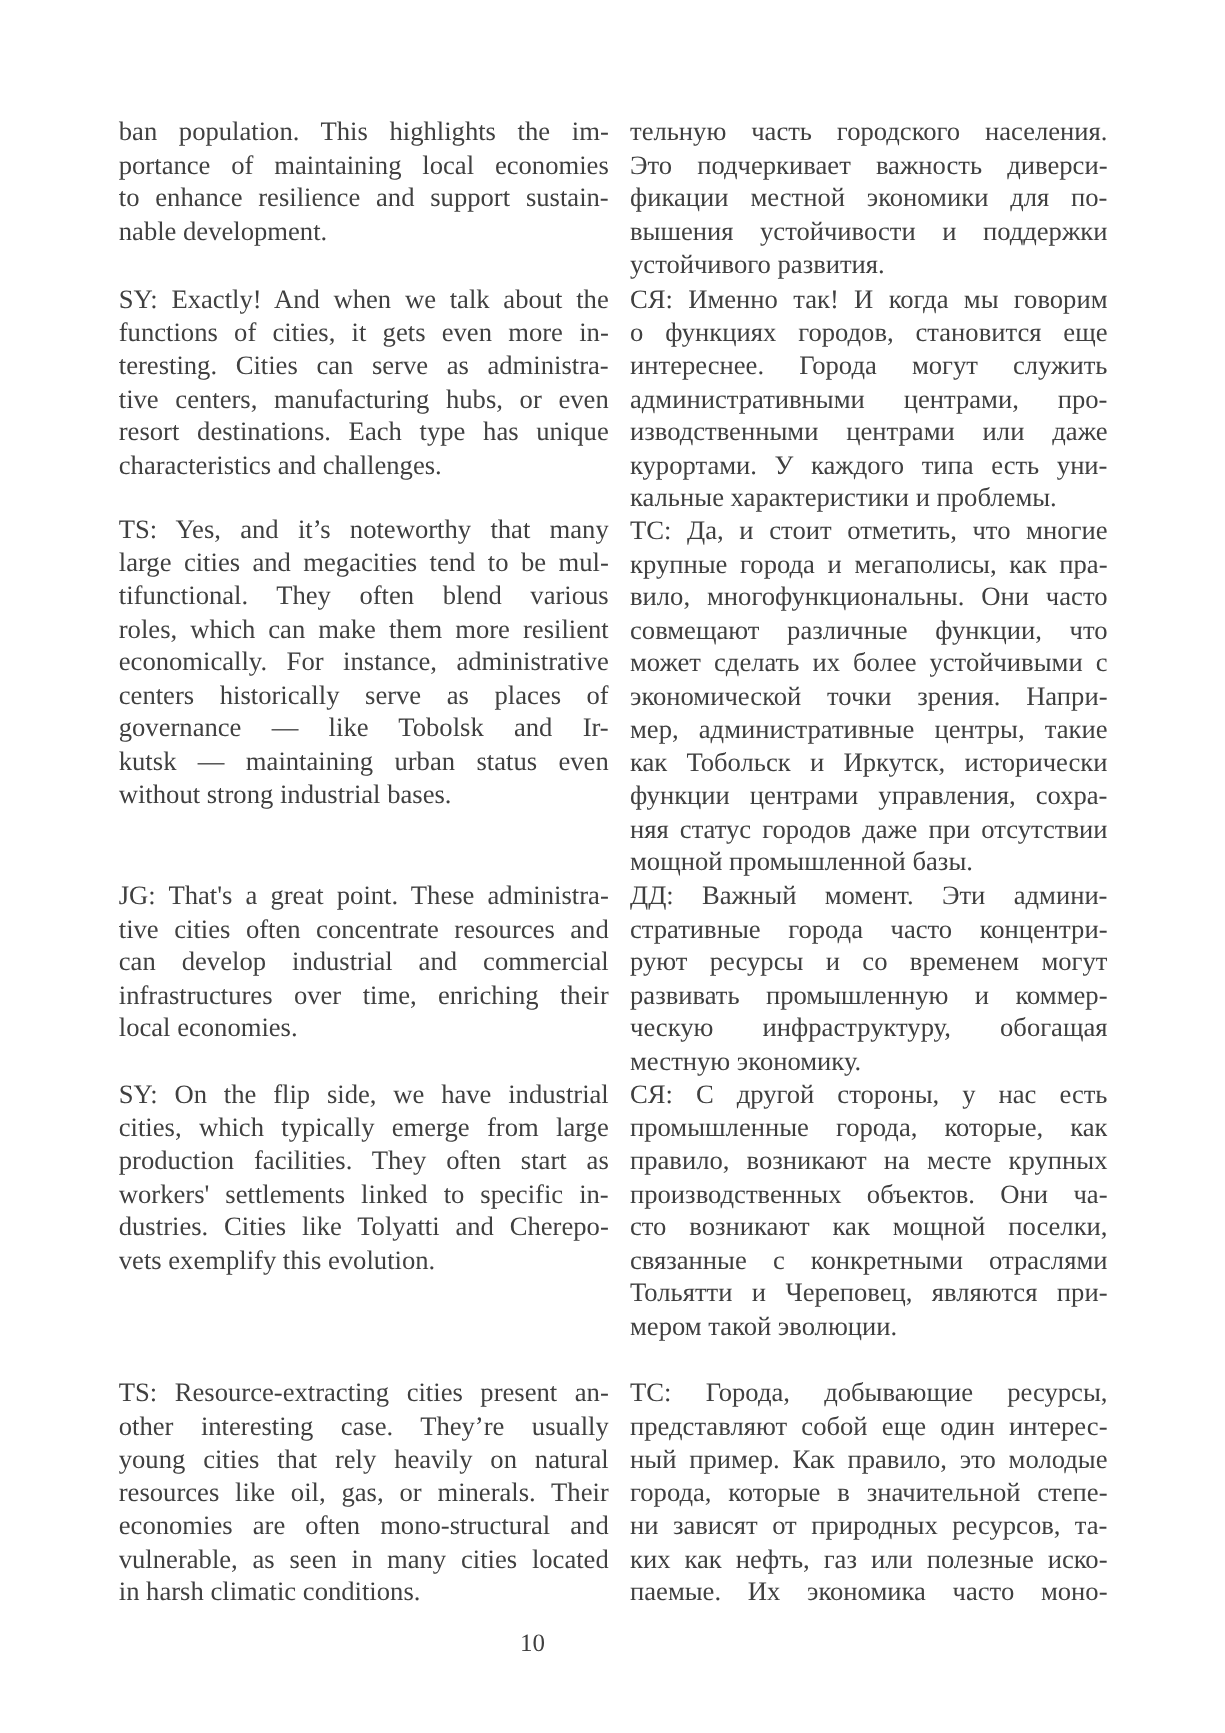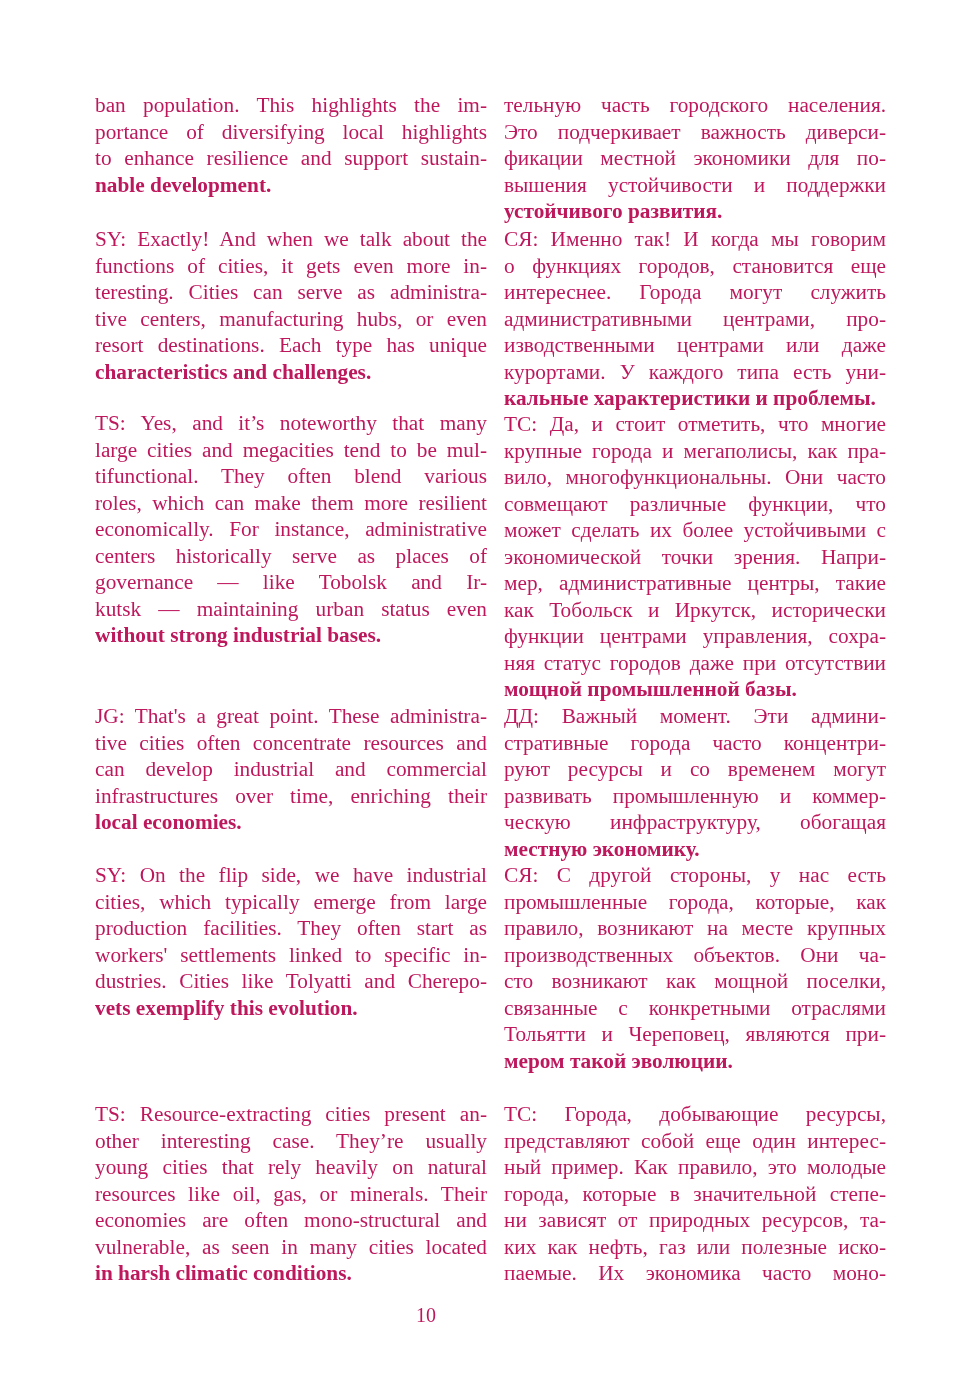--- a/index.html
+++ b/index.html
@@ -1,50 +1,50 @@
 <!DOCTYPE html>
 <html><head>
   <meta charset="utf-8">
   <style>
     html, body { margin: 0; padding: 0; background: #ffffff; }
     body { width: 980px; height: 1386px; position: relative; overflow: hidden; }
     .page {
       position: absolute; left: 0; top: 0; width: 980px; height: 1386px;
       font-family: "Liberation Serif", "DejaVu Serif", serif;
-      color: #be185d;
+      color: #404040;
     }
     .col {
       position: absolute; top: 92px;
       font-size: 21.3px; line-height: 26.5px;
     }
     .col-en { left: 95px; width: 392px; }
     .col-ru { left: 504px; width: 382px; }
     .para { position: absolute; left: 0; width: 100%; }
     .line {
       display: block; height: 26.5px; white-space: nowrap;
       text-align: justify; text-align-last: justify;
       overflow: hidden;
     }
-    .line.last { text-align-last: left; font-weight: bold; }
+    .line.last { text-align-last: left; }
     .pagenum {
       position: absolute; top: 1304px; left: 0; width: 852px;
       text-align: center; font-size: 20px;
       font-family: "Liberation Serif", "DejaVu Serif", serif;
     }
   </style>
 </head>
 <body>
 
 <div class="page">
 
   <div class="col col-en">
 
     <div class="para" style="top:0px;">
       <span class="line">ban population. This highlights the im-</span>
-      <span class="line">portance of diversifying local highlights</span>
+      <span class="line">portance of maintaining local economies</span>
       <span class="line">to enhance resilience and support sustain-</span>
       <span class="line last">nable development.</span>
     </div>
 
     <div class="para" style="top:134px;">
       <span class="line">SY: Exactly! And when we talk about the</span>
       <span class="line">functions of cities, it gets even more in-</span>
       <span class="line">teresting. Cities can serve as administra-</span>
       <span class="line">tive centers, manufacturing hubs, or even</span>
       <span class="line">resort destinations. Each type has unique</span>

